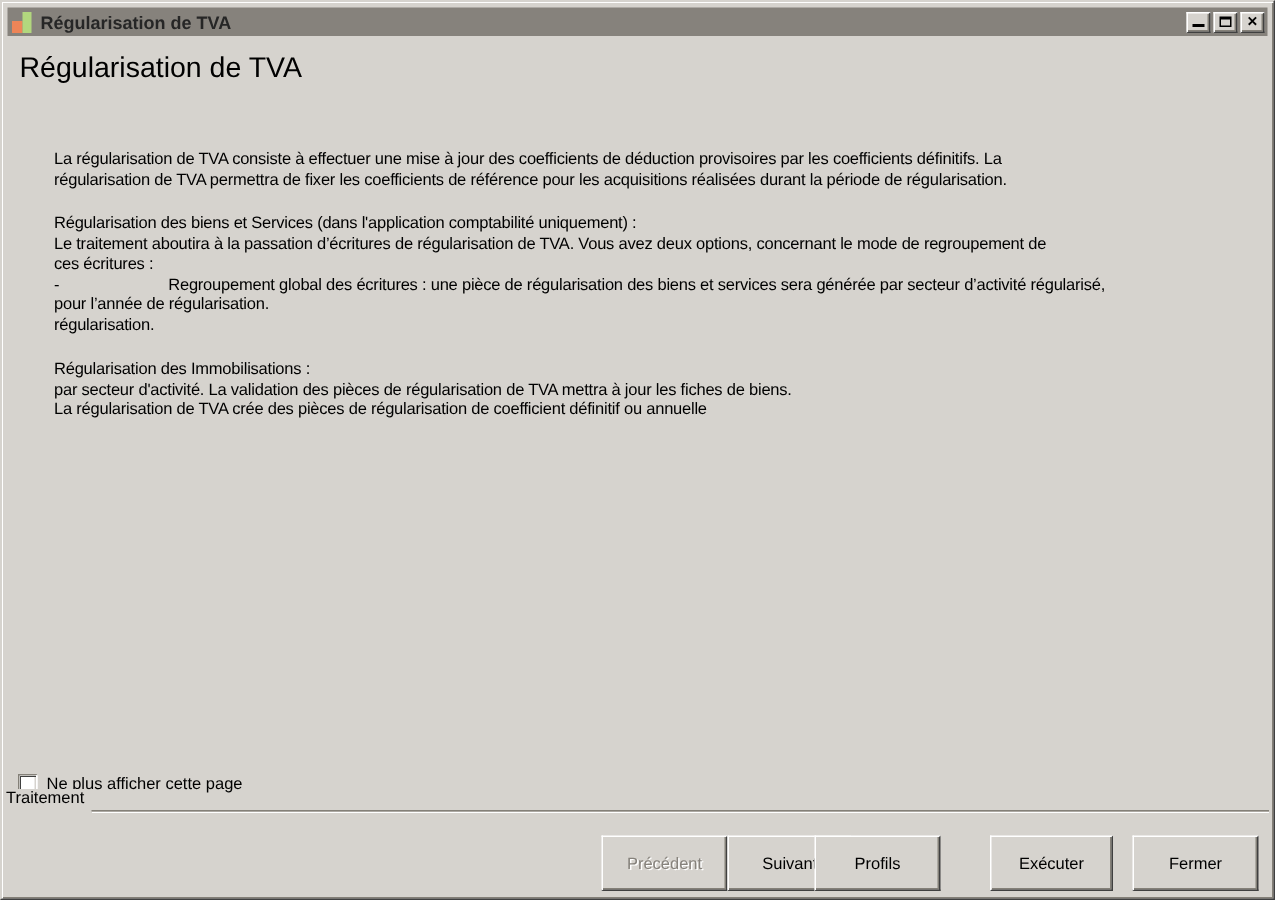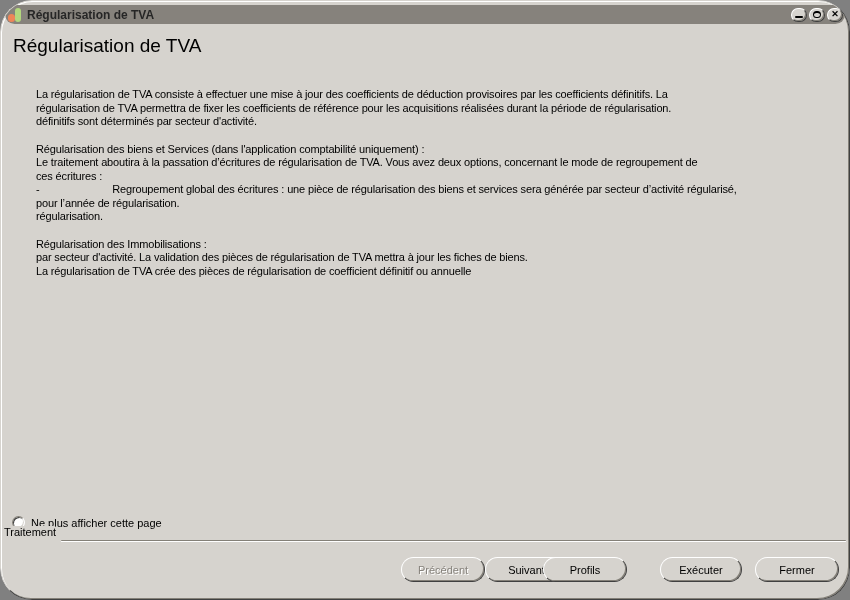--- a/index.html
+++ b/index.html
@@ -1,15 +1,15 @@
 <!DOCTYPE html>
 <html><head>
 <meta charset="utf-8">
 <style>
-  * { box-sizing: border-box; border-radius: 32px; }
+  * { box-sizing: border-box; }
   html, body { margin: 0; padding: 0; }
   body {
     width: 850px; height: 600px;
     font-family: "Liberation Sans", sans-serif;
     background: #808080;
   }
   .window {
     position: relative;
     width: 850px; height: 600px;
     background: #d6d3ce;
@@ -56,21 +56,21 @@
   .glyph-close { font-size: 9px; font-weight: bold; color: #000; line-height: 1; }
   
   .page-heading {
     position: absolute; left: 12px; top: 34px;
     font-size: 19px; font-weight: 400; color: #000000;
     letter-spacing: 0;
   }
   .body-text {
     position: absolute; left: 35px; top: 83px; right: 12px;
   }
-  .paragraph { margin: 4px 0 14px 0; }
+  .paragraph { margin: 16px 0 14px 0; }
   .tline {
     white-space: pre;
     font-size: 11px; line-height: 13.5px; color: #000000;
     letter-spacing: -0.15px;
     min-height: 13.5px;
   }
   
   .checkbox-row {
     position: absolute; left: 11px; top: 515px;
     display: flex; align-items: center; gap: 6px;
@@ -88,21 +88,21 @@
     background: #d6d3ce; padding-right: 3px;
   }
   .group-line {
     position: absolute; left: 60px; right: 3px; top: 539px; height: 2px;
     border-top: 1px solid #848078;
     box-shadow: 0 1px 0 #ffffff inset;
     background: #ffffff;
     background-clip: content-box;
   }
   .btn {
-    position: absolute; top: 556px; height: 25px;
+    position: absolute; top: 556px; height: 37px;
     background: #d6d3ce;
     border: 1px solid;
     border-color: #ffffff #404040 #404040 #ffffff;
     box-shadow: inset -1px -1px 0 #848078;
     font-family: "Liberation Sans", sans-serif;
     font-size: 11px; color: #000;
     text-align: center; padding: 0;
   }
   .btn:disabled, .btn.disabled {
     color: #86827c;
@@ -137,21 +137,20 @@
       </button>
     </span>
   </div>
 
   <div class="page-heading">Régularisation de TVA</div>
 
   <div class="body-text">
     <div class="paragraph">
       <div class="tline">La régularisation de TVA consiste à effectuer une mise à jour des coefficients de déduction provisoires par les coefficients définitifs. La</div>
       <div class="tline">régularisation de TVA permettra de fixer les coefficients de référence pour les acquisitions réalisées durant la période de régularisation.</div>
-      <div class="tline">définitifs sont déterminés par secteur d'activité.</div>
     </div>
     <div class="paragraph">
       <div class="tline">Régularisation des biens et Services (dans l'application comptabilité uniquement) :</div>
       <div class="tline">Le traitement aboutira à la passation d’écritures de régularisation de TVA. Vous avez deux options, concernant le mode de regroupement de</div>
       <div class="tline">ces écritures :</div>
       <div class="tline">-                         Regroupement global des écritures : une pièce de régularisation des biens et services sera générée par secteur d’activité régularisé,</div>
       <div class="tline">pour l’année de régularisation.</div>
       <div class="tline">régularisation.</div>
     </div>
     <div class="paragraph">

